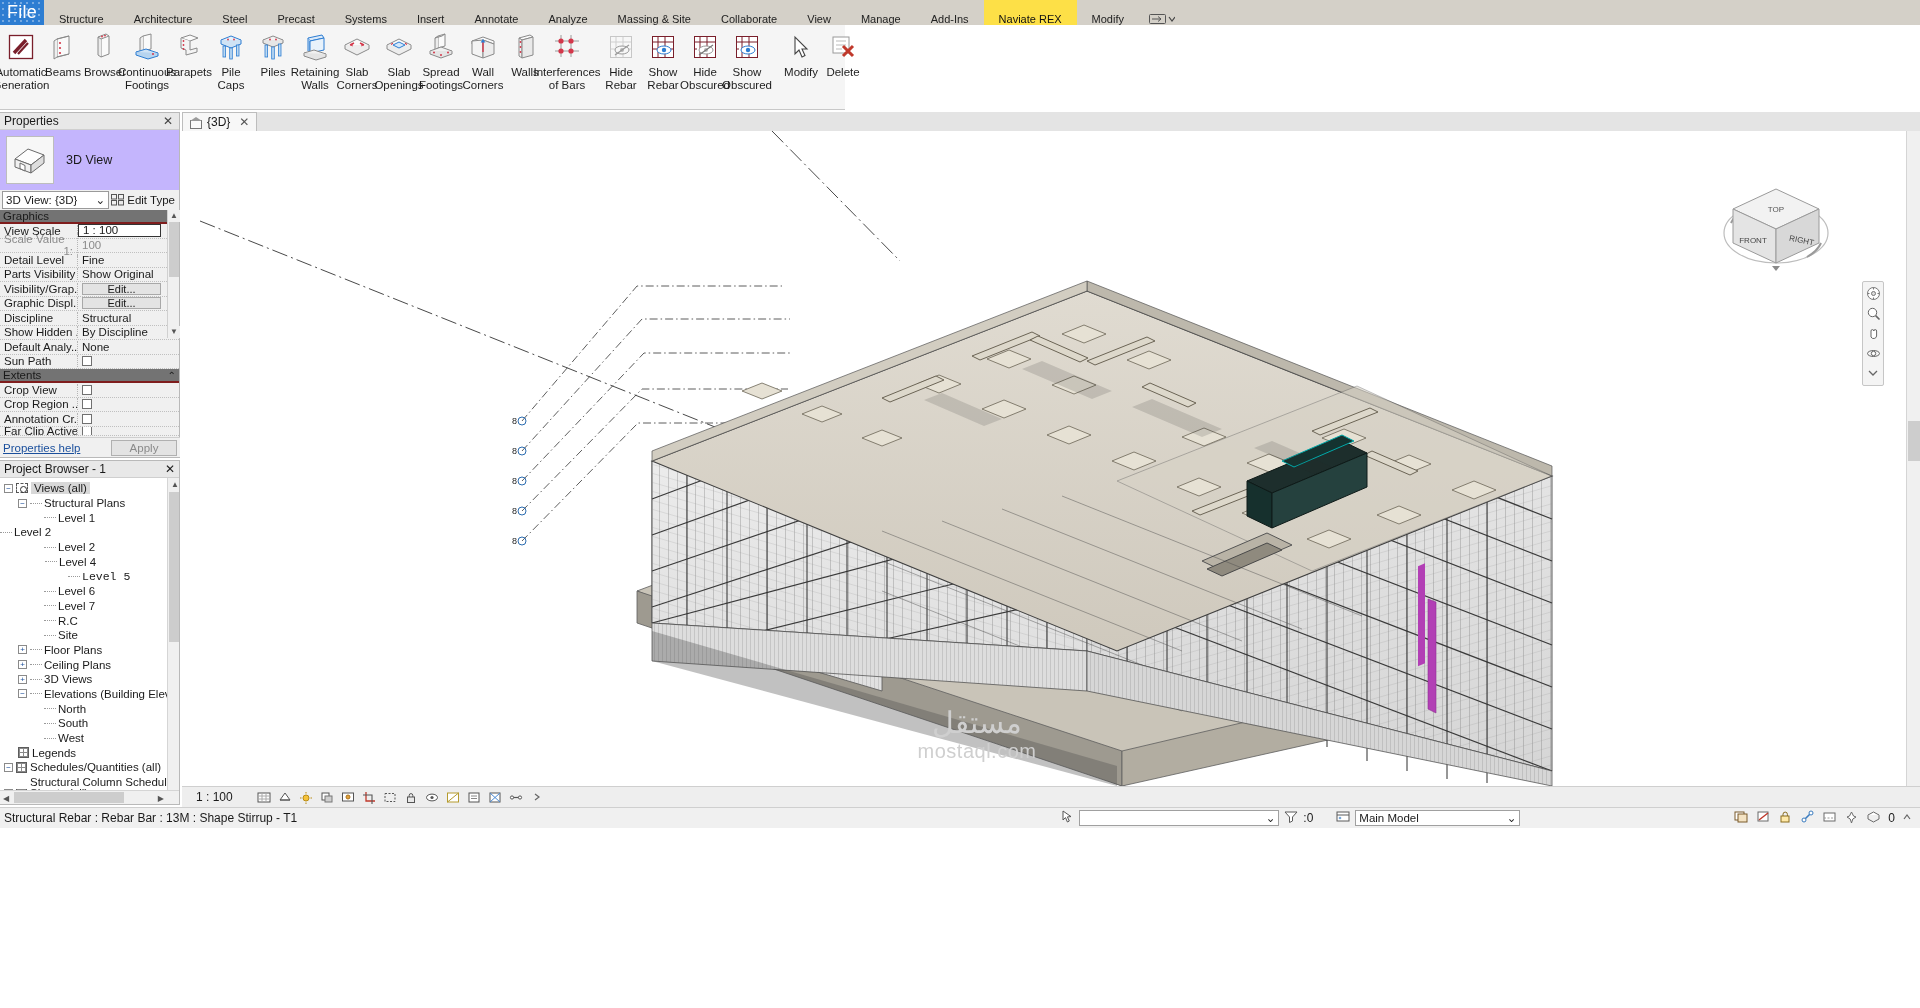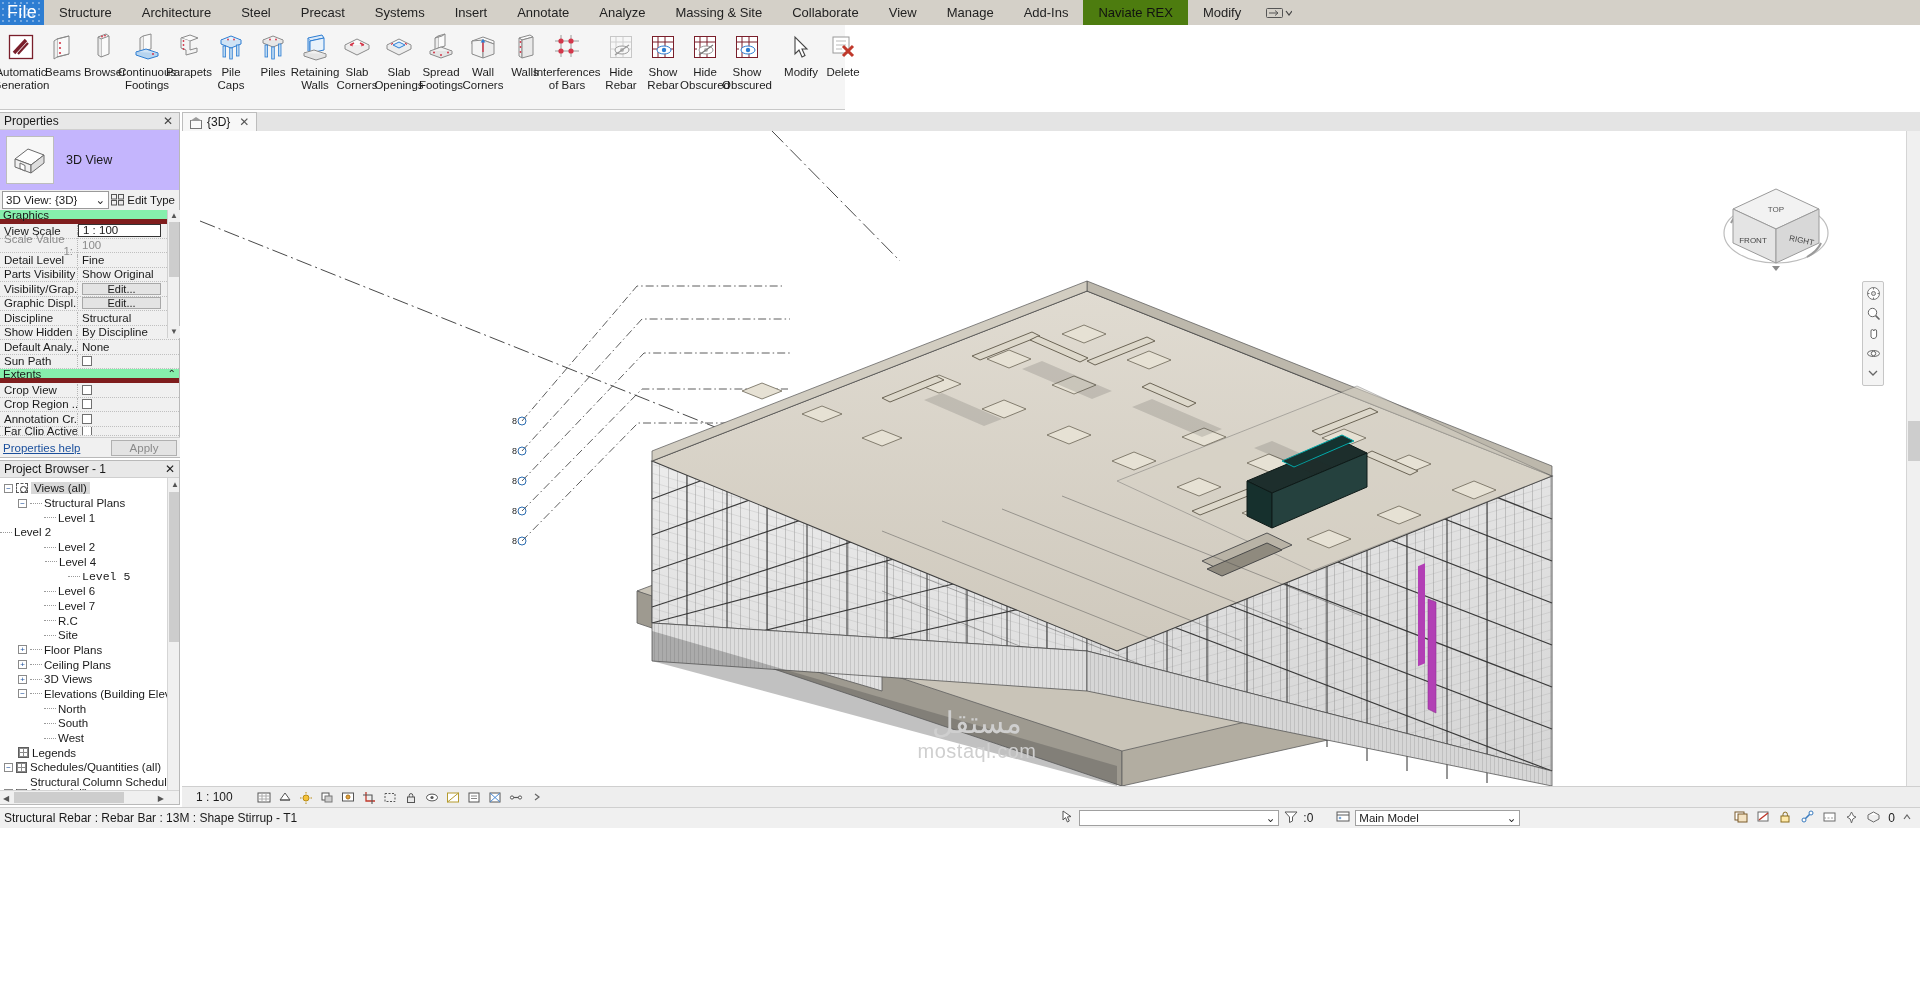--- a/index.html
+++ b/index.html
@@ -19,25 +19,25 @@
     background:#d4d0c8; display:flex; align-items:stretch;
   }
   .tabbar .filetab {
     width:44px; background:#2d7dd2; color:#fff;
     display:flex; align-items:center; justify-content:center;
     font-size:18px; letter-spacing:.2px;
     background-image:radial-gradient(circle at 3px 3px, rgba(255,255,255,.35) 1px, transparent 1px);
     background-size:6px 6px;
   }
   .tabbar .tab {
-    padding:0 15px; display:flex; align-items:center;
-    font-size:13px; color:#222; white-space:nowrap;
+    padding:0 15px; display:flex; align-items:flex-end;
+    font-size:11px; color:#222; white-space:nowrap;
   }
   .tabbar .tab.active {
-    background:#4d7c0f; color:#111;
+    background:#fde047; color:#111;
   }
   .tabbar .tail { flex:1; }
 
   
   .ribbon {
     position:absolute; left:0; top:25px; width:845px; height:85px;
     background:#f5f5f5; border-bottom:1px solid #c8c8c8;
     display:flex; align-items:flex-start; padding-top:3px;
   }
   .rbtn {
@@ -80,23 +80,23 @@
     font-size:11.5px; padding:0 3px; display:flex; align-items:center;
     justify-content:space-between;
   }
   .typesel .combo .cv { overflow:hidden; white-space:nowrap; }
   .typesel .edittype {
     display:flex; align-items:center; gap:3px; font-size:11.5px;
     padding-right:2px; white-space:nowrap;
   }
   .pgrid { position:relative; font-size:11.5px; }
   .pgroup {
-    background:#86efac; height:14px; padding:0 3px; font-size:11.5px;
+    background:#737373; height:14px; padding:0 3px; font-size:11.5px;
     display:flex; align-items:center; justify-content:space-between;
-    border-bottom:5px solid #7f1d1d;
+    border-bottom:2px solid #7f1d1d;
   }
   .prow {
     height:14.5px; display:flex; align-items:center;
     border-bottom:1px dotted #c0c0c0;
   }
   .prow .pk {
     width:78px; padding-left:4px; overflow:hidden; white-space:nowrap;
     border-right:1px dotted #b5b5b5;
   }
   .prow .pv {

